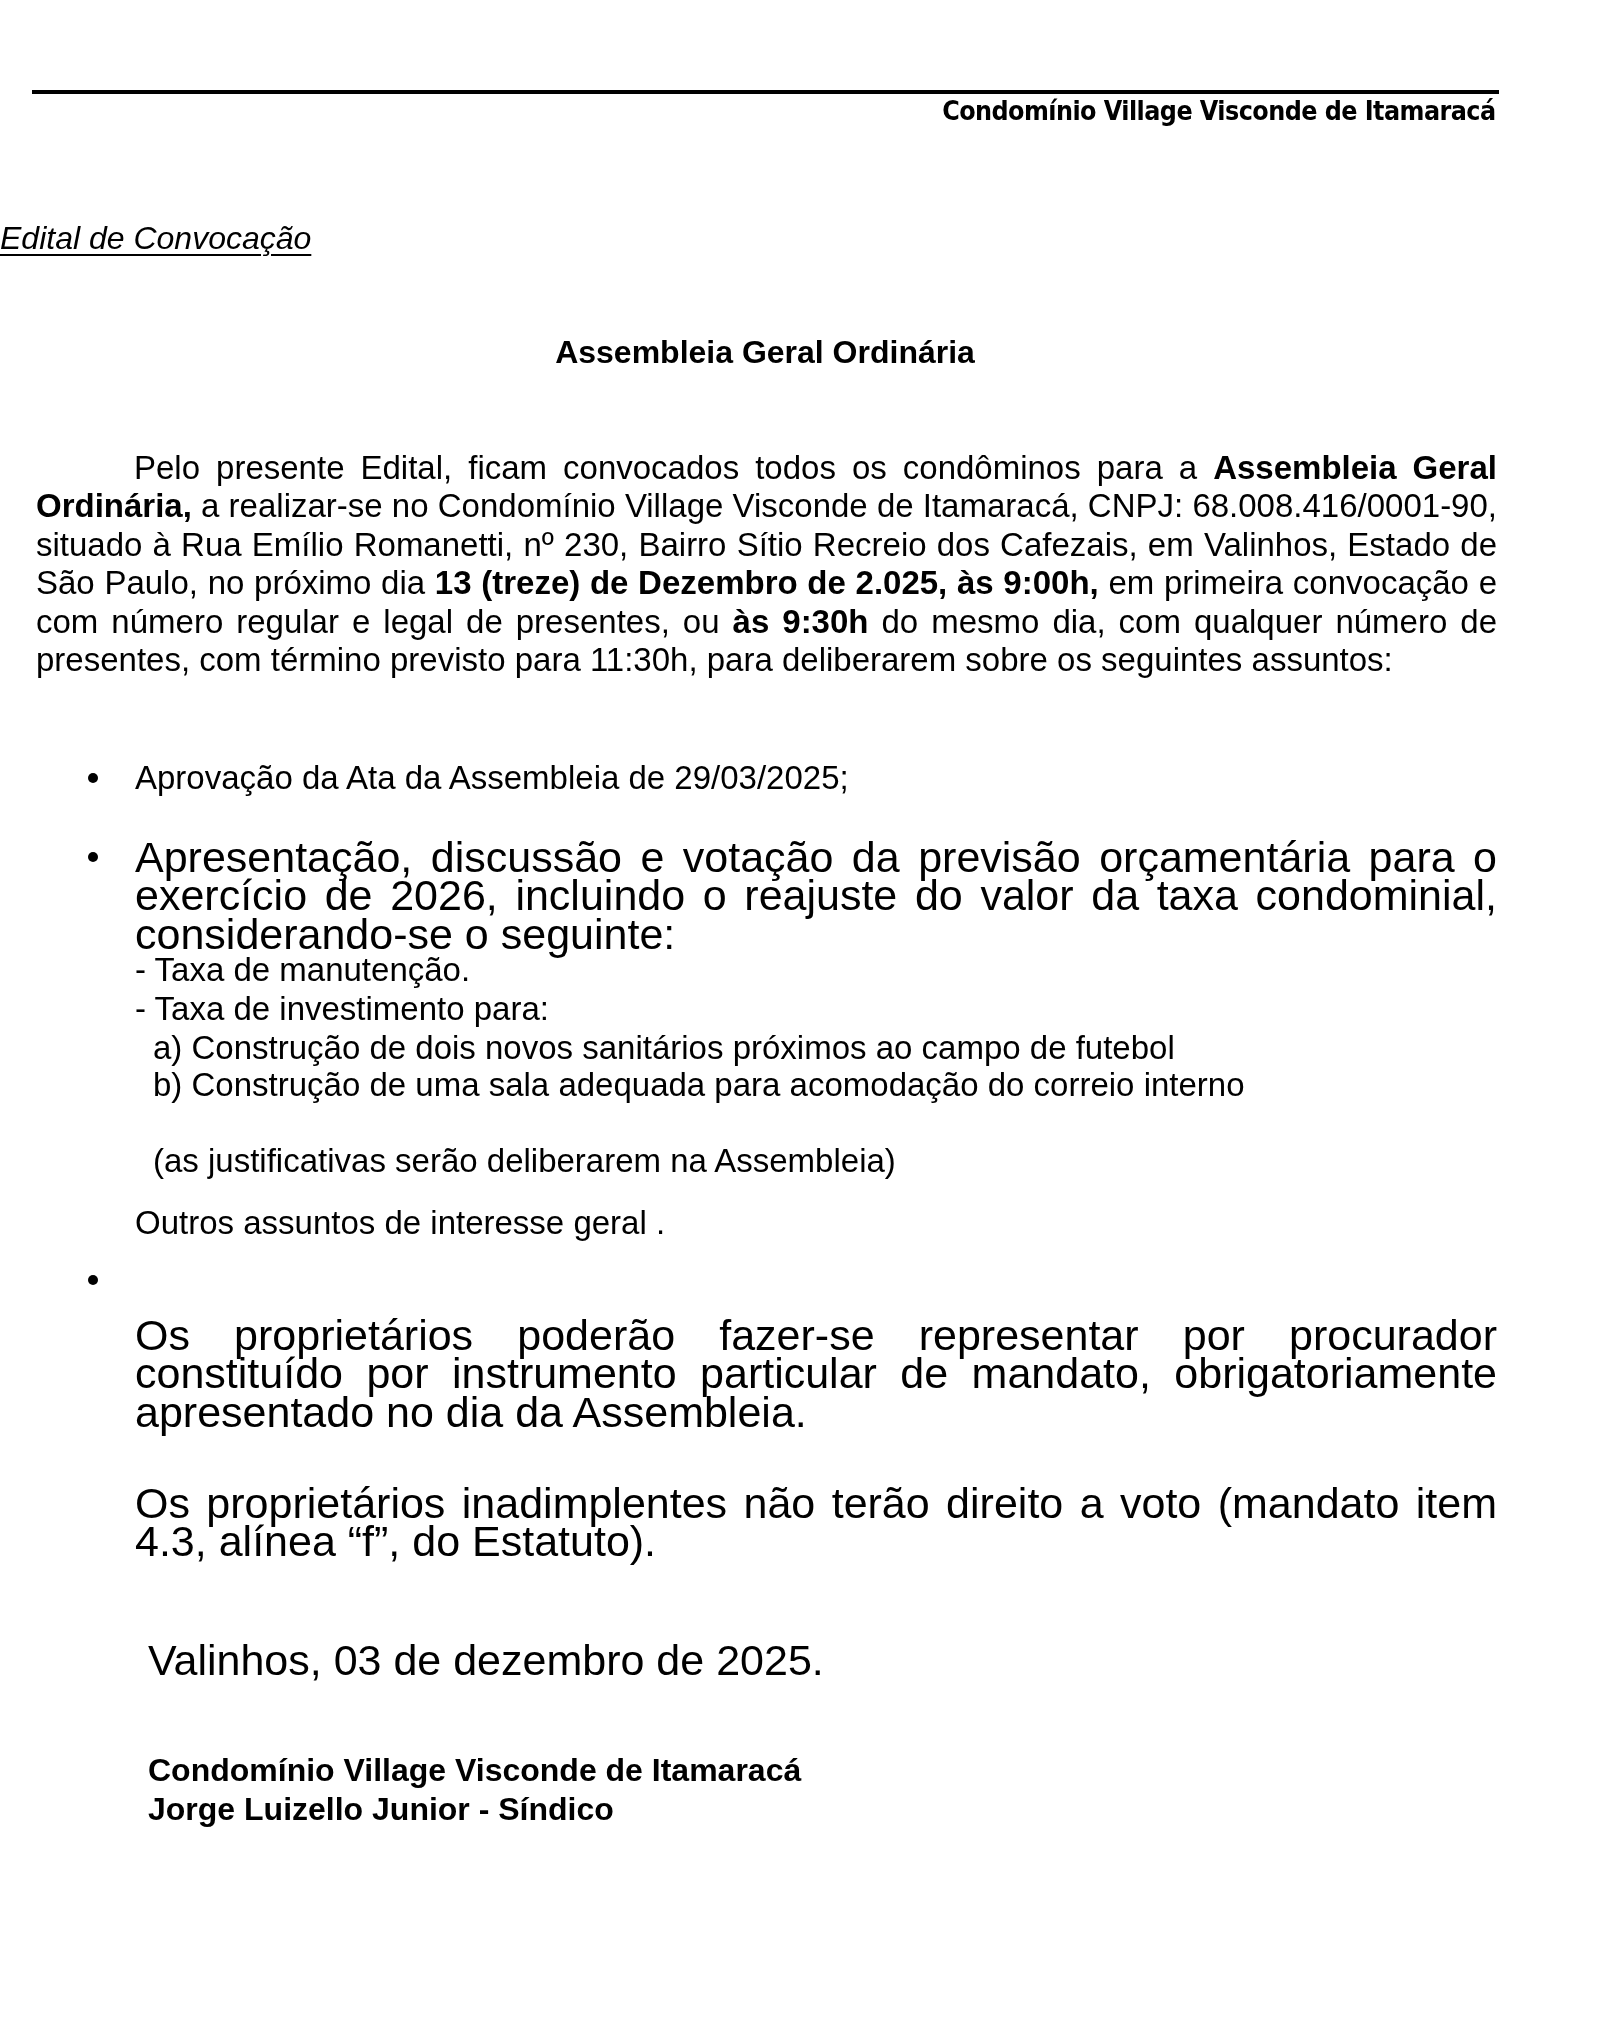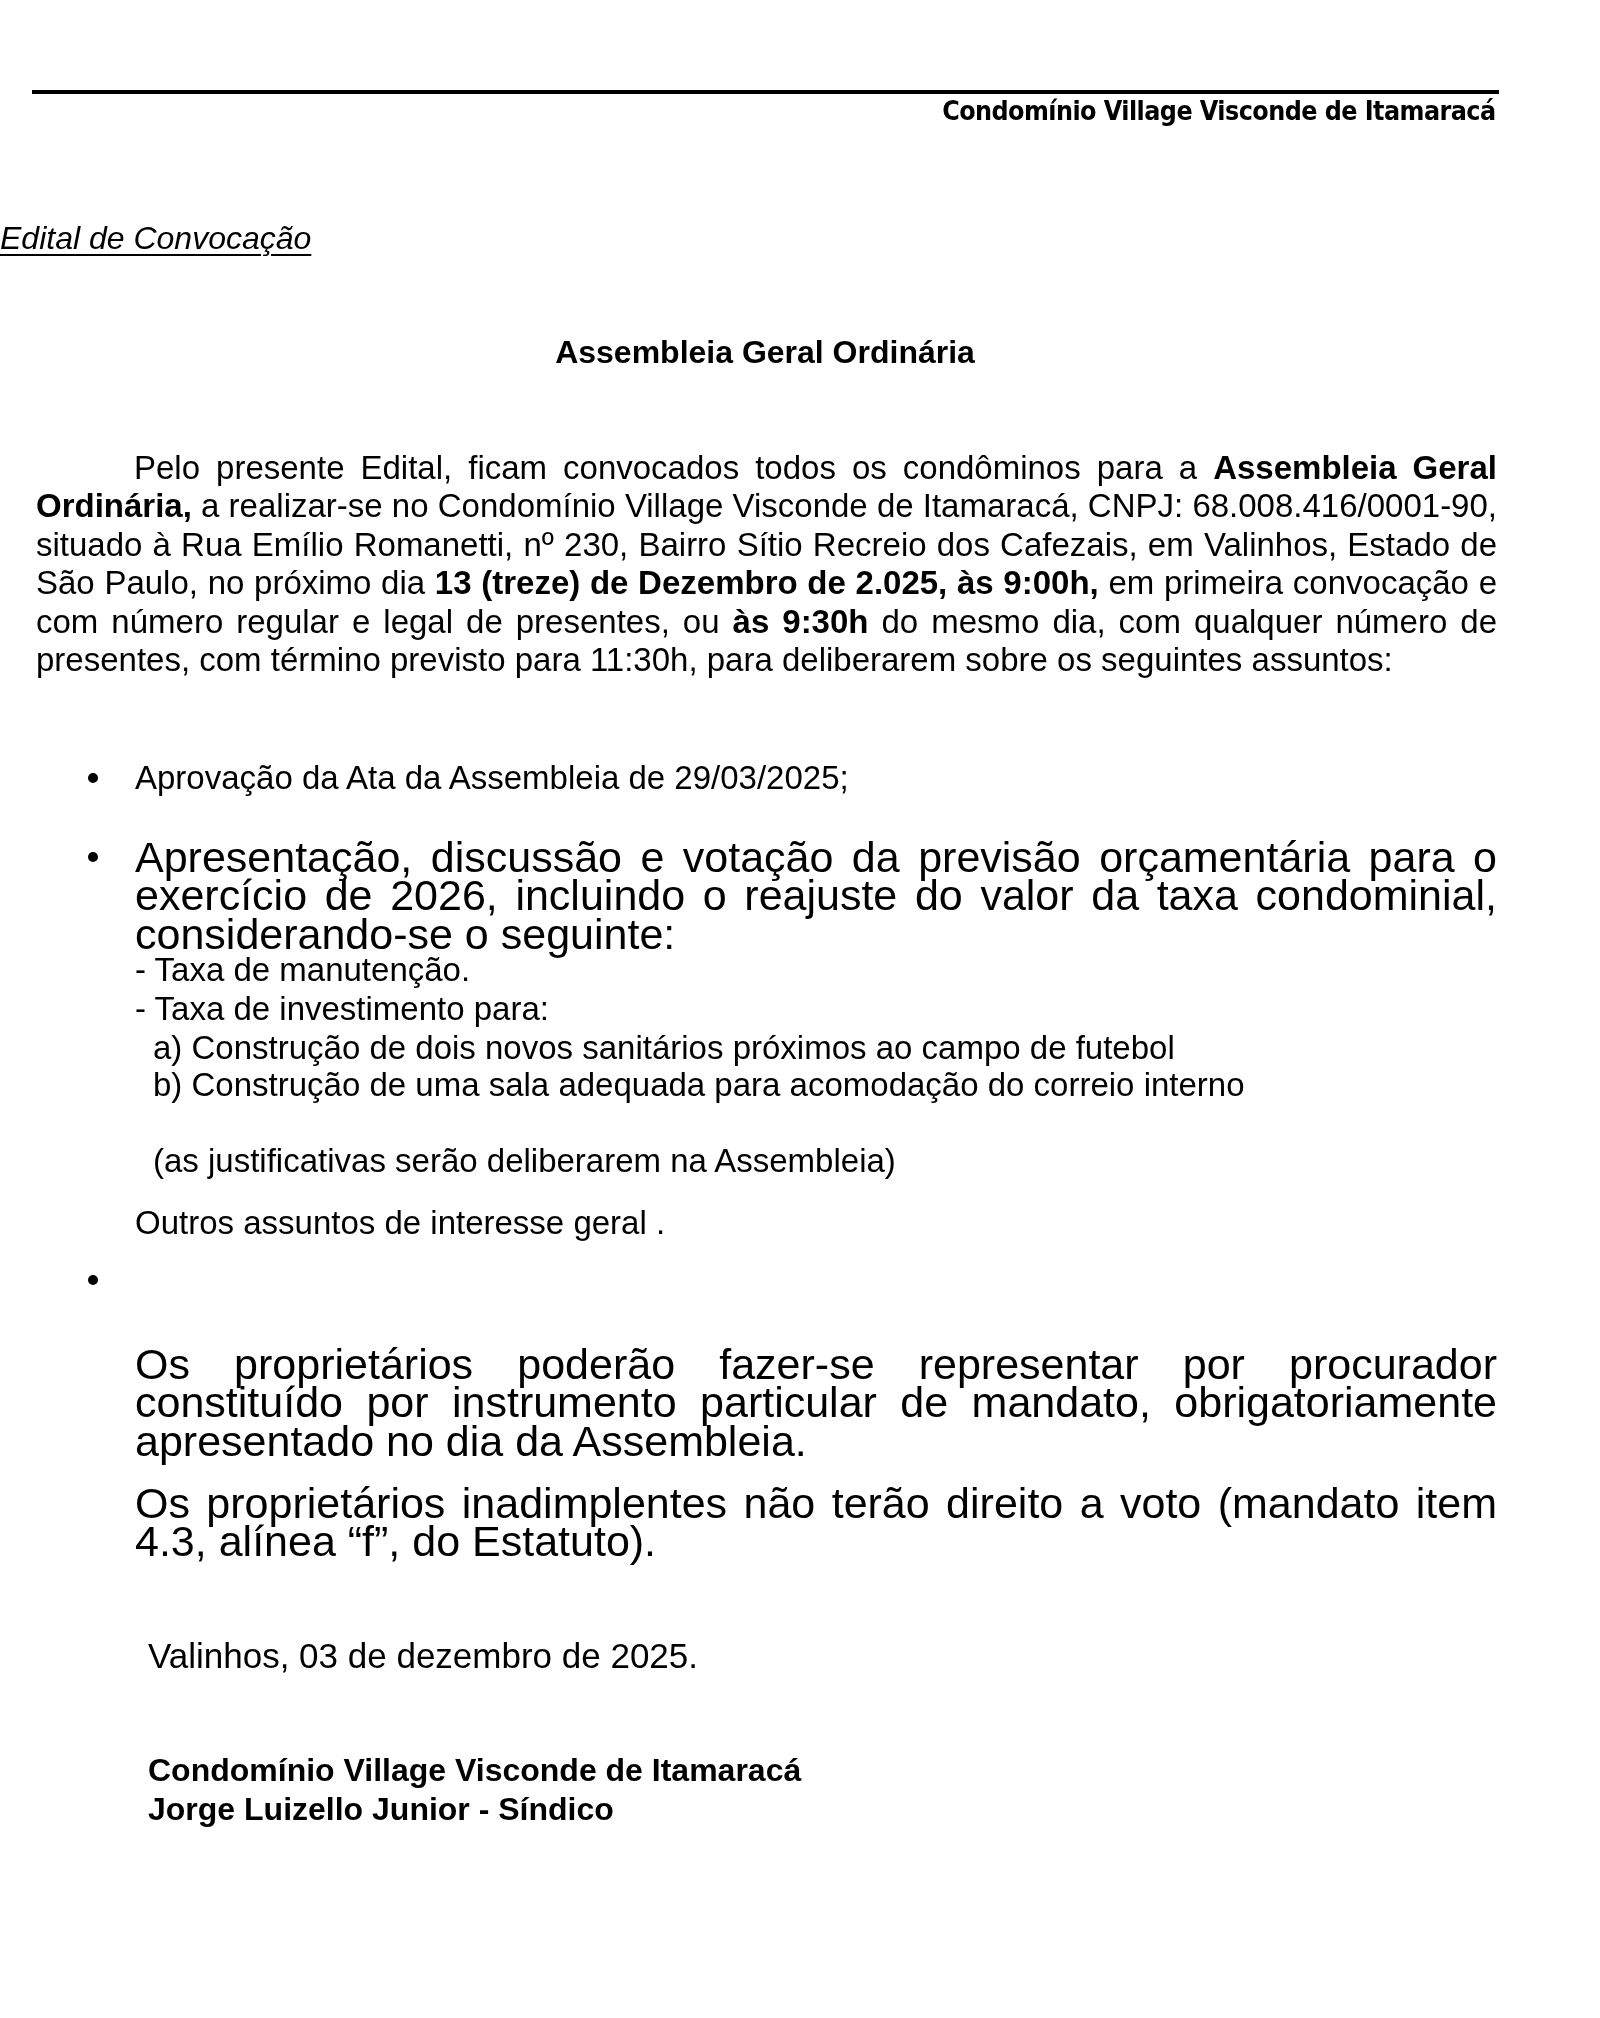--- a/index.html
+++ b/index.html
@@ -14,21 +14,21 @@
            text-decoration: underline; text-underline-offset: 5px; text-decoration-thickness: 2px; font-style: italic; }
   .subtitle { left: 0; width: 1530px; text-align: center; top: 334px; font-size: 32px; font-weight: bold; }
   .para { left: 36px; width: 1461px; font-size: 33px; line-height: 38.4px; text-align: justify; }
   .para.indent { text-indent: 98px; }
   .para p { margin: 0; }
   .line { left: 135px; font-size: 33px; line-height: 38.4px; white-space: nowrap; }
   .bullet-dot { width: 10px; height: 10px; border-radius: 50%; background: #000; left: 88px; }
   .blk { left: 135px; width: 1362px; font-size: 43px; line-height: 38.4px; text-align: justify; }
   .blk p { margin: 0; }
   .sig { left: 148px; font-size: 32px; font-weight: bold; line-height: 39px; white-space: nowrap; }
-  .date { left: 148px; font-size: 35px; white-space: nowrap; }
+  .date { left: 148px; font-size: 43px; white-space: nowrap; }
   b { font-weight: bold; }
 </style>
 </head>
 <body>
 
 <div class="abs rule"></div>
 <div class="abs hdr">Condomínio Village Visconde de Itamaracá</div>
 
 <div class="abs title">Edital de Convocação</div>
 <div class="abs subtitle">Assembleia Geral Ordinária</div>
@@ -47,21 +47,21 @@
 
 <div class="abs line" style="top:951px;">- Taxa de manutenção.</div>
 <div class="abs line" style="top:990px;">- Taxa de investimento para:</div>
 <div class="abs line" style="top:1029px; left:153px;">a) Construção de dois novos sanitários próximos ao campo de futebol</div>
 <div class="abs line" style="top:1066px; left:153px;">b) Construção de uma sala adequada para acomodação do correio interno</div>
 <div class="abs line" style="top:1142px; left:153px;">(as justificativas serão deliberarem na Assembleia)</div>
 
 <div class="abs bullet-dot" style="top:1275px;"></div>
 <div class="abs line" style="top:1204px;">Outros assuntos de interesse geral .</div>
 
-<div class="abs blk" style="top:1345px;">
+<div class="abs blk" style="top:1316px;">
   <p>Os proprietários poderão fazer-se representar por procurador constituído por instrumento particular de mandato, obrigatoriamente apresentado no dia da Assembleia.</p>
 </div>
 
 <div class="abs blk" style="top:1484px;">
   <p>Os proprietários inadimplentes não terão direito a voto (mandato item 4.3, alínea “f”, do Estatuto).</p>
 </div>
 
 <div class="abs date" style="top:1636px;">Valinhos, 03 de dezembro de 2025.</div>
 
 <div class="abs sig" style="top:1751px;">Condomínio Village Visconde de Itamaracá</div>

